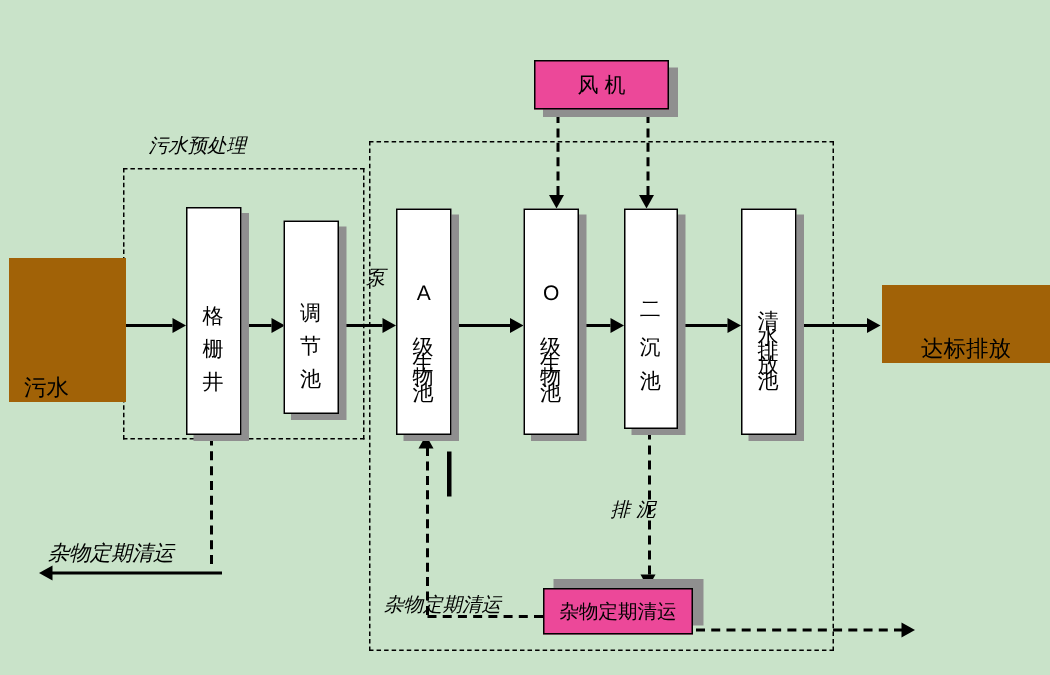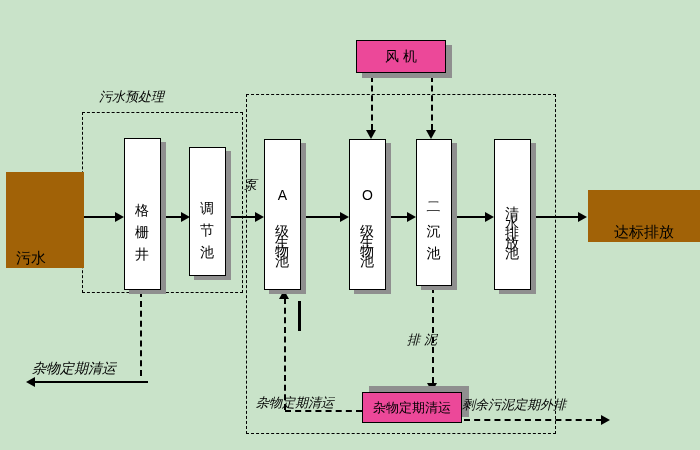--- a/index.html
+++ b/index.html
@@ -40,21 +40,20 @@
 <div class="canvas">
 
   <div class="dashed-box" style="left:82px;top:112px;width:161px;height:181px"></div>
   <div class="dashed-box" style="left:246px;top:94px;width:310px;height:340px"></div>
 
   <div class="lbl" style="left:99px;top:88px">污水预处理</div>
   <div class="lbl" style="left:244px;top:176px">泵</div>
   <div class="lbl" style="left:32px;top:360px;font-size:14px">杂物定期清运</div>
   <div class="lbl" style="left:256px;top:394px">杂物定期清运</div>
   <div class="lbl" style="left:407px;top:331px;letter-spacing:4px">排泥</div>
-  <div class="lbl" style="left:462px;top:396px">剩余污泥定期外排</div>
 
   <div class="hbox" style="left:6px;top:172px;width:78px;height:96px;justify-content:flex-start;padding-left:10px">
     <span>污水</span>
   </div>
   <div class="hbox" style="left:588px;top:190px;width:112px;height:52px">
     <span>达标排放</span>
   </div>
 
   <div class="tank" style="left:124px;top:138px;width:37px;height:152px">
     <span class="vtext sp-wide">格栅井</span>

